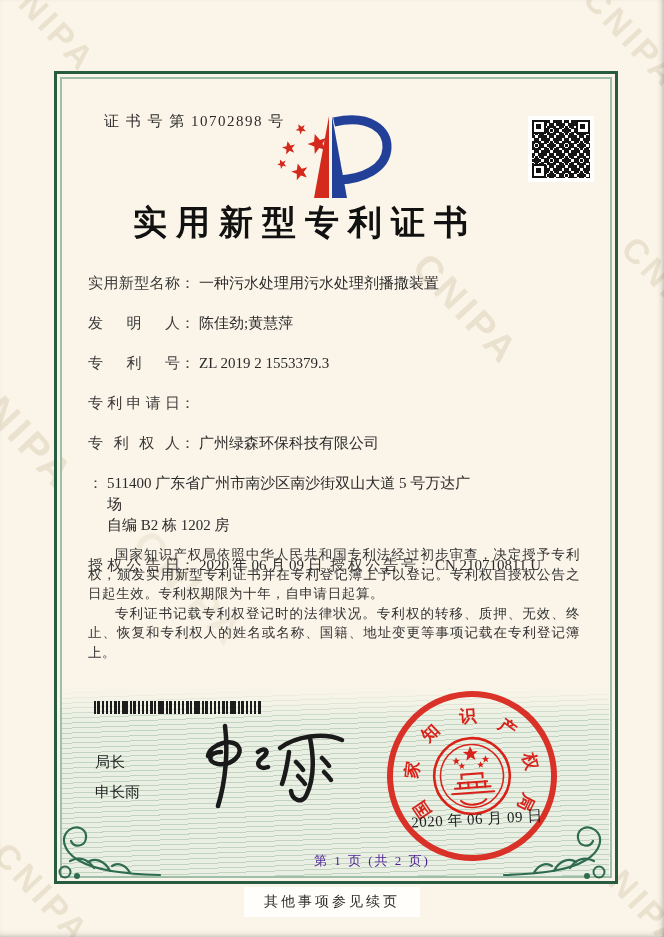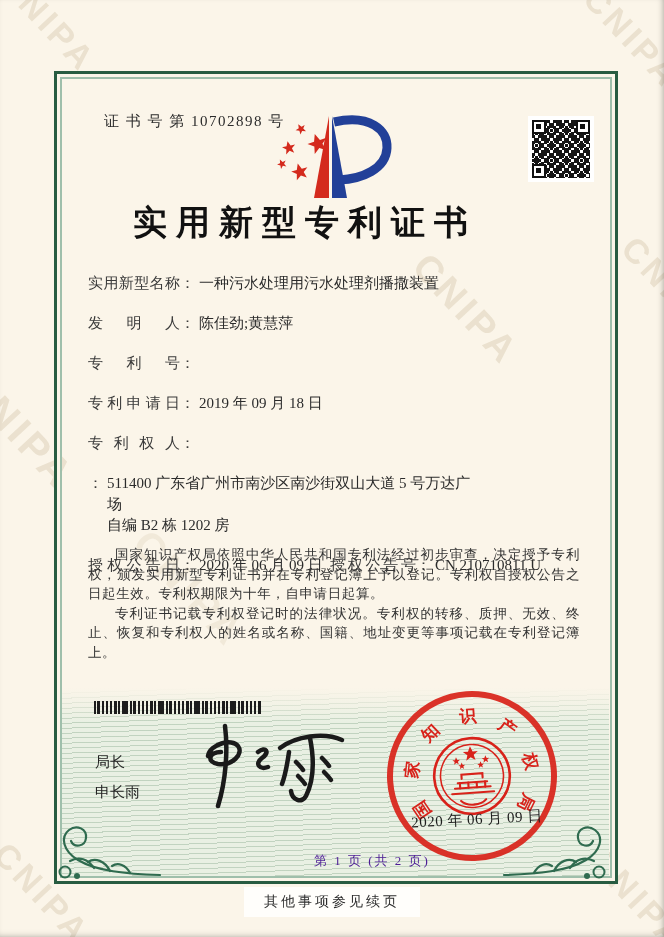--- a/index.html
+++ b/index.html
@@ -167,29 +167,30 @@
     <span class="fvalue">一种污水处理用污水处理剂播撒装置</span>
   </div>
   <div class="frow">
     <span class="flabel">发明人</span>
       <span class="fcolon">：</span>
     <span class="fvalue">陈佳劲;黄慧萍</span>
   </div>
   <div class="frow">
     <span class="flabel">专利号</span>
       <span class="fcolon">：</span>
+    <span class="fvalue">ZL 2019 2 1553379.3</span>
   </div>
   <div class="frow">
     <span class="flabel">专利申请日</span>
       <span class="fcolon">：</span>
-    <span class="fvalue">2019 年 09 月 18 日</span>
   </div>
   <div class="frow">
     <span class="flabel">专利权人</span>
       <span class="fcolon">：</span>
+    <span class="fvalue">广州绿森环保科技有限公司</span>
   </div>
   <div class="frow">
       <span class="fcolon">：</span>
     <span class="fvalue">511400 广东省广州市南沙区南沙街双山大道 5 号万达广场
 自编 B2 栋 1202 房</span>
   </div>
   <div class="frow">
     <span class="flabel">授权公告日</span>
       <span class="fcolon">：</span>
     <span class="fvalue">2020 年 06 月 09 日</span>

